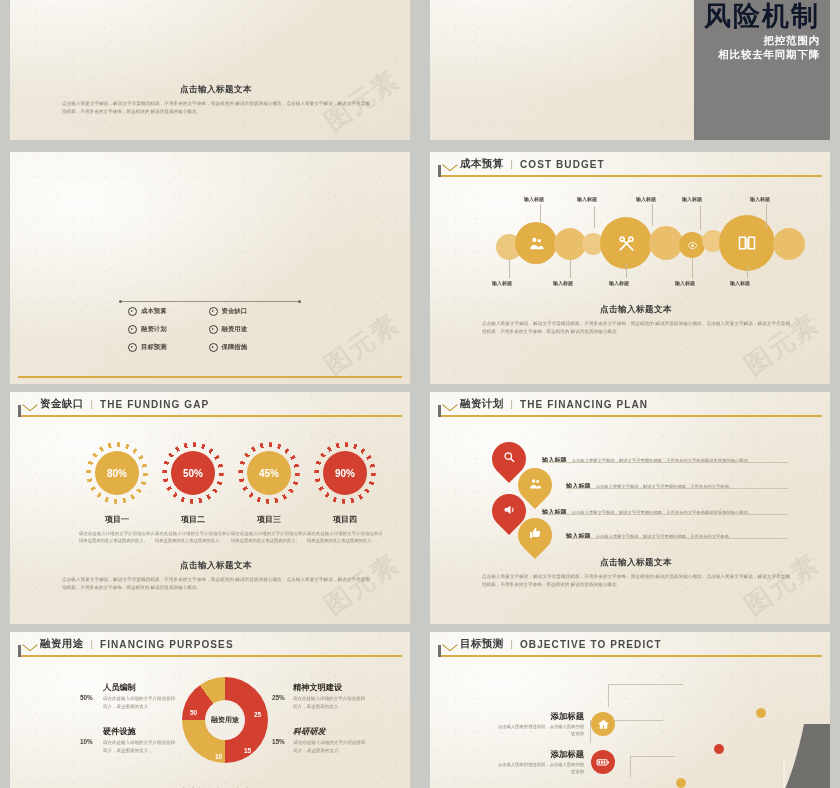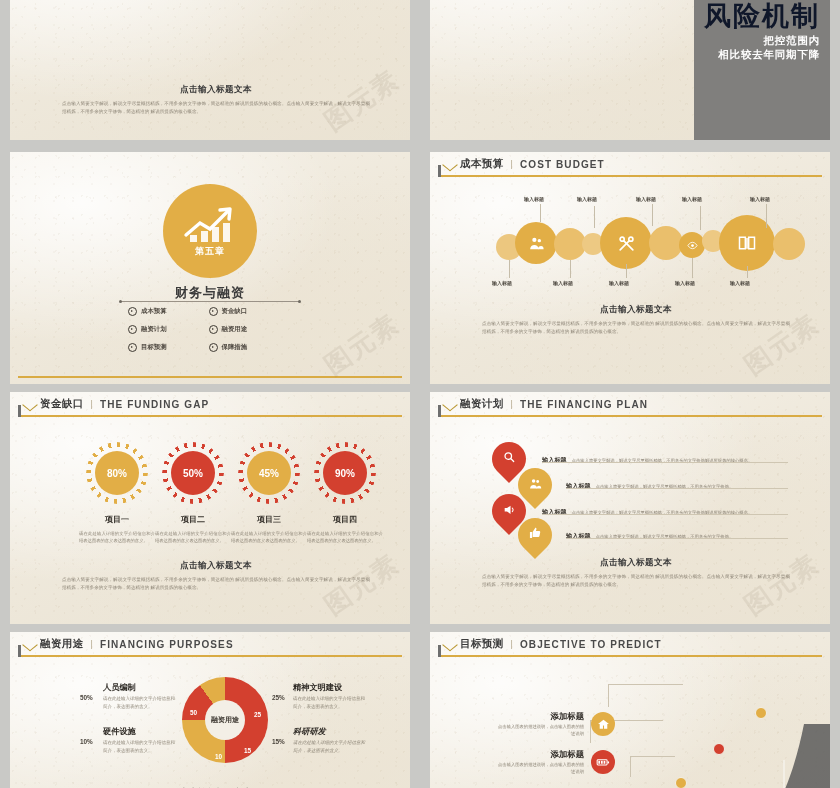--- a/index.html
+++ b/index.html
@@ -162,35 +162,21 @@
         <div class="gp-en">Risk mechanism</div>
         <div class="gp-cn">风险机制</div>
         <div class="gp-s1" style="margin-top:4px;">把控范围内</div>
         <div class="gp-s2">相比较去年同期下降</div>
       </div>
     </div>
   </div>
 
   <div class="slide s3">
     <div class="sl-inner">
-      <div class="ch-circle" style="left:153px;top:32px;">
-        <div style="position:relative;width:60px;height:40px;">
-          <svg width="60" height="40" viewBox="0 0 60 40">
-            <path d="M6 30 L20 18 L30 24 L48 6" stroke="#fff" stroke-width="3.4" fill="none" stroke-linecap="round"></path>
-            <path d="M40 5 L50 4 L49 14" stroke="#fff" stroke-width="3.4" fill="none" stroke-linecap="round" stroke-linejoin="round"></path>
-            <rect x="10" y="30" width="7" height="7" fill="#fff" opacity=".9"></rect>
-            <rect x="21" y="26" width="7" height="11" fill="#fff" opacity=".9"></rect>
-            <rect x="32" y="22" width="7" height="15" fill="#fff" opacity=".9"></rect>
-            <rect x="43" y="18" width="7" height="19" fill="#fff" opacity=".9"></rect>
-          </svg>
-        </div>
-        <div class="ch-lbl">第五章</div>
-      </div>
-
-      <div class="ch-title" style="top:132px;">财务与融资</div>
+
       <div class="ch-rule" style="left:110px;right:110px;top:149px;"></div>
 
       <div class="ch-list" style="left:118px;top:155px;">
         <div class="ch-item">
             <span class="ch-bul"></span>
             <span>成本预算</span>
           </div>
         <div class="ch-item">
             <span class="ch-bul"></span>
             <span>资金缺口</span>

